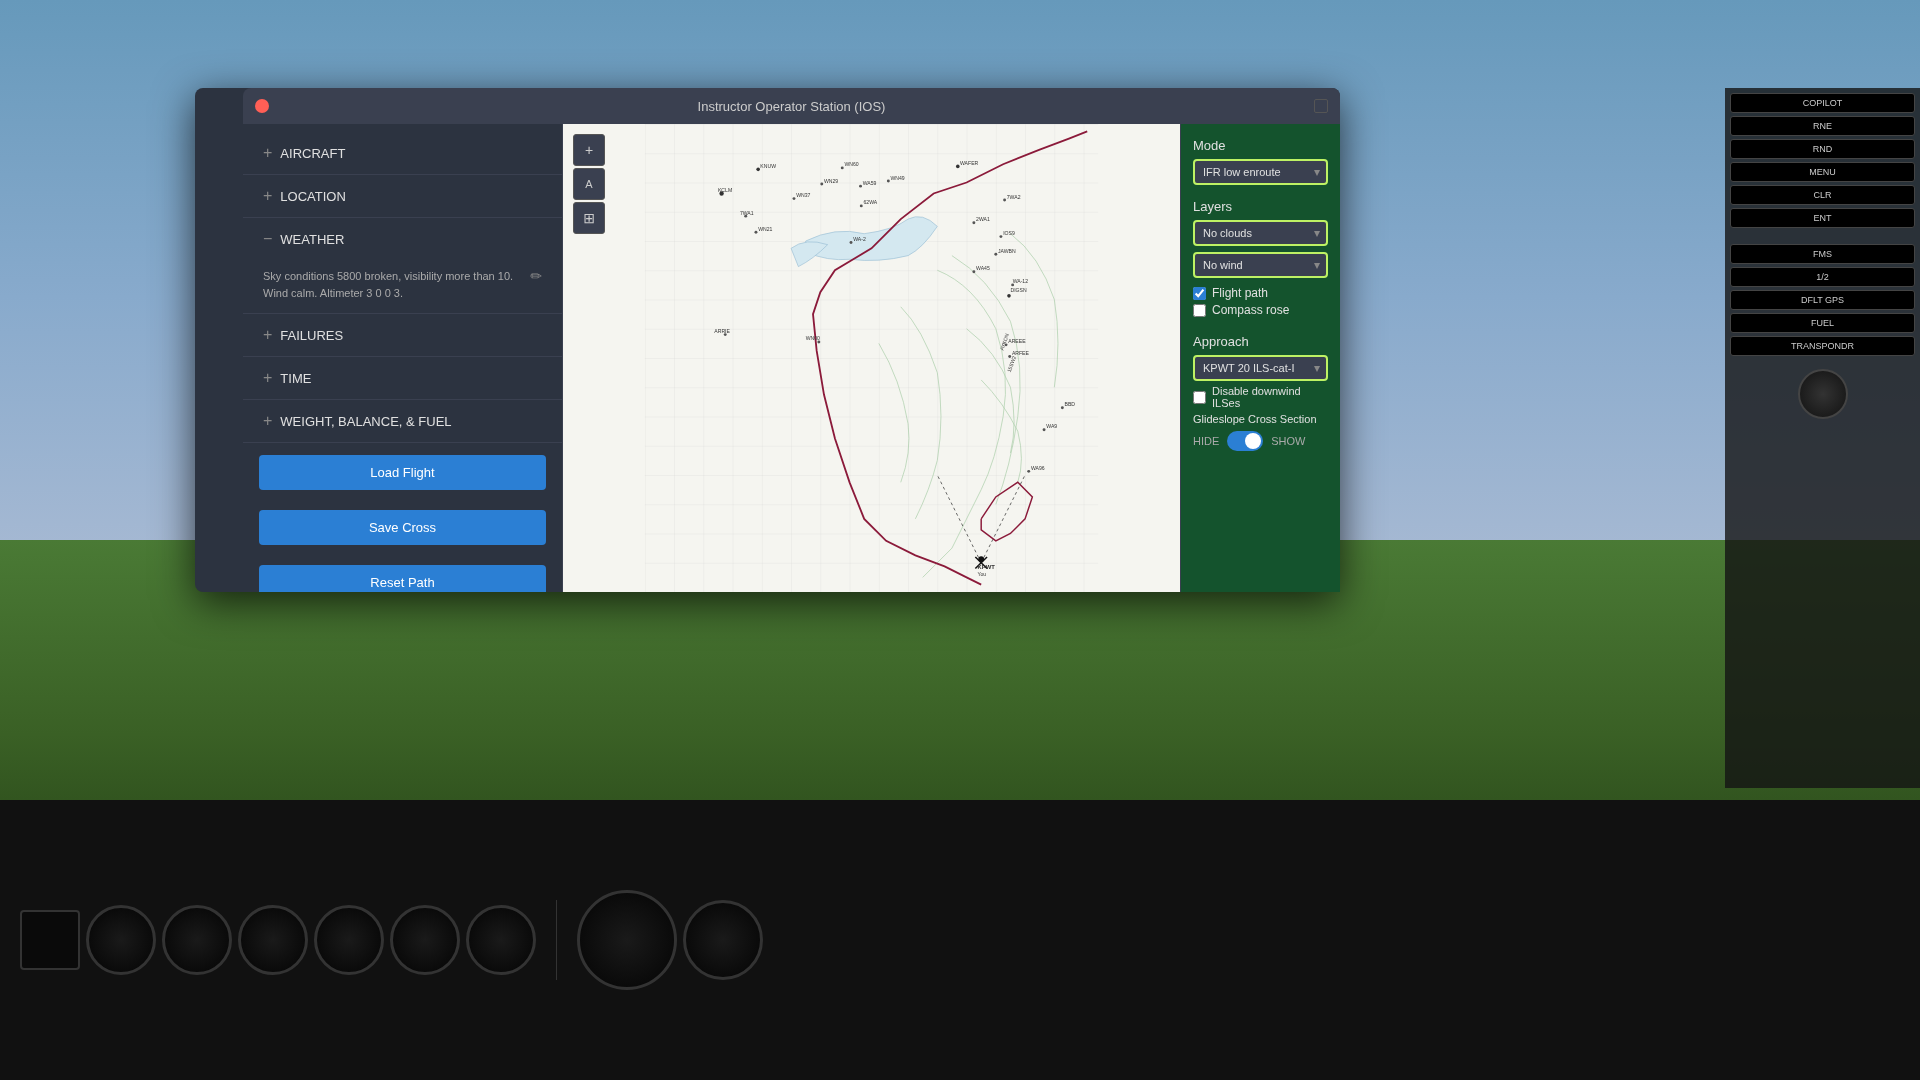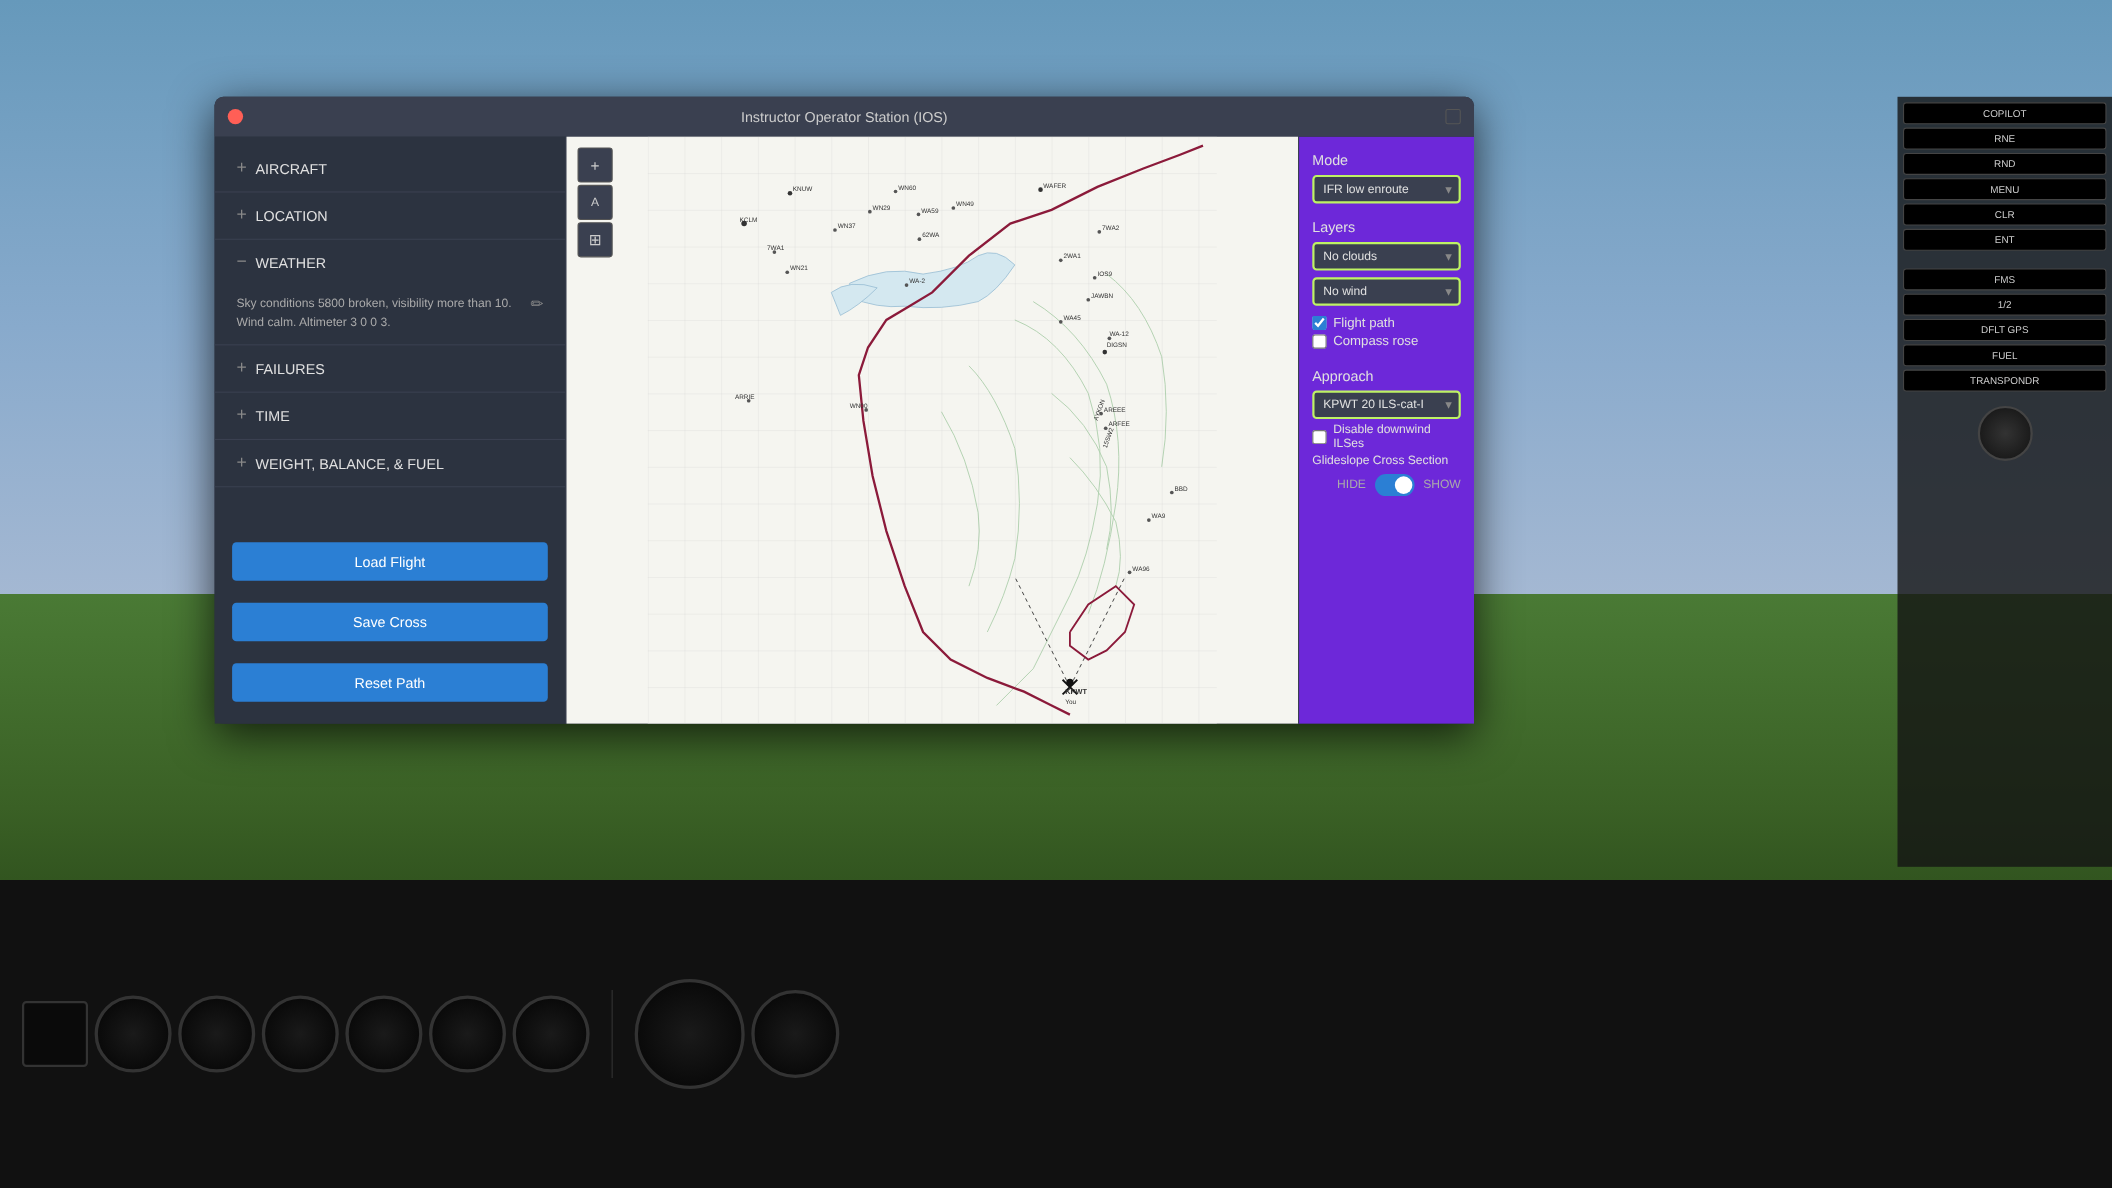--- a/index.html
+++ b/index.html
@@ -35,27 +35,28 @@
       height: 30%;
       background: linear-gradient(180deg, #4a7a35 0%, #3a6025 60%, #2a4a1a 100%);
     }
 
     
     .ios-window {
       position: absolute;
       top: 88px;
       left: 195px;
       width: 1145px;
-      height: 570px;
+      height: 504px;
       background: #2c3340;
       border-radius: 8px;
       box-shadow: 0 10px 40px rgba(0,0,0,0.7);
       z-index: 10;
       display: flex;
       flex-direction: column;
+      padding-left: 48px;
     }
 
     .ios-titlebar {
       height: 36px;
       background: #3a4050;
       border-radius: 8px 8px 0 0;
       display: flex;
       align-items: center;
       padding: 0 12px;
       position: relative;
@@ -201,21 +202,21 @@
 
     
     .map-svg {
       width: 100%;
       height: 100%;
     }
 
     
     .right-panel {
       width: 160px;
-      background: #6d28d9;
+      background: #14532d;
       border-left: 1px solid #3a4050;
       padding: 14px 12px;
       display: flex;
       flex-direction: column;
       gap: 14px;
       overflow-y: auto;
     }
 
     .panel-section-title {
       color: #e0e0e0;
@@ -271,21 +272,20 @@
     .approach-select {
       margin-top: 4px;
       text-decoration: underline;
     }
 
     .toggle-row {
       display: flex;
       align-items: center;
       gap: 8px;
       margin-top: 6px;
-      justify-content: flex-end;
     }
 
     .toggle-label {
       color: #aaa;
       font-size: 11px;
     }
 
     .toggle-switch {
       width: 36px;
       height: 20px;

